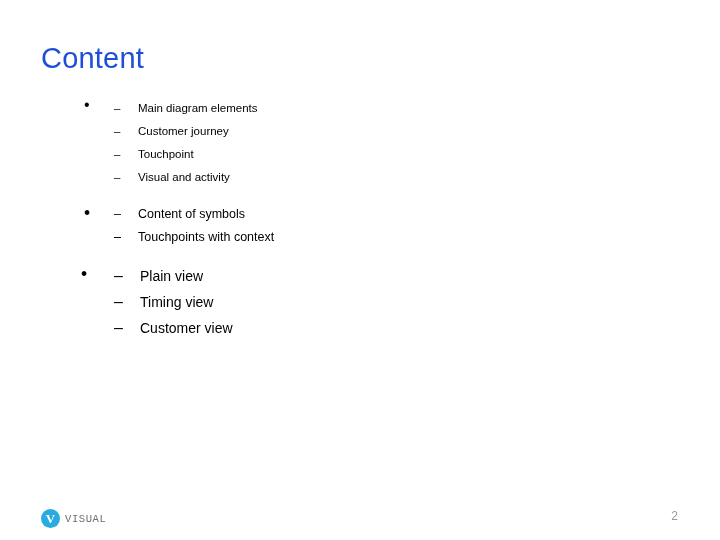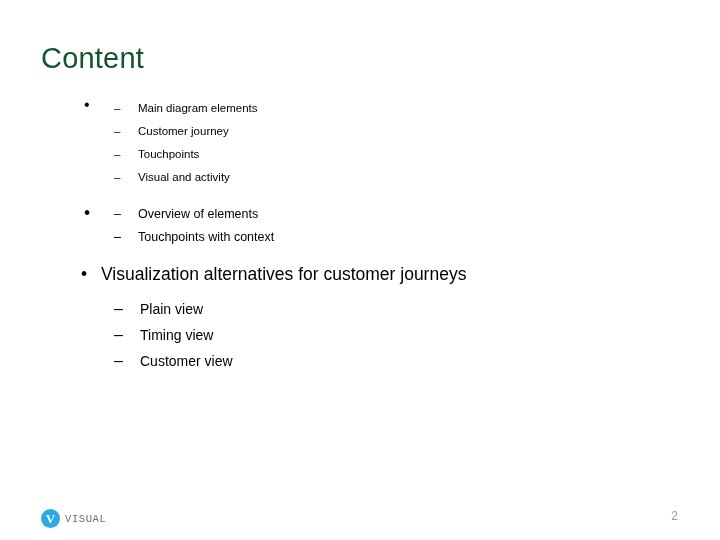--- a/index.html
+++ b/index.html
@@ -23,21 +23,21 @@
     background: #ffffff;
   }
 
   
   .slide-title {
     position: absolute;
     left: 41px;
     top: 40px;
     font-size: 29px;
     line-height: 36px;
-    color: #14532d;
+    color: #1d4ed8;
     letter-spacing: 0.2px;
     white-space: nowrap;
   }
 
   
   .body-area {
     position: absolute;
     left: 0px;
     top: 92px;
     width: 720px;
@@ -154,54 +154,53 @@
       <div class="lvl2">
         <span class="marker">–</span>
         <span>Main diagram elements</span>
       </div>
       <div class="lvl2">
         <span class="marker">–</span>
         <span>Customer journey</span>
       </div>
       <div class="lvl2">
         <span class="marker">–</span>
-        <span>Touchpoints</span>
+        <span>Touchpoint</span>
       </div>
       <div class="lvl2">
         <span class="marker">–</span>
         <span>Visual and activity</span>
       </div>
     </div>
 
     <div class="spacer-md"></div>
 
     <div class="group g2">
       <div class="lvl1">
         <span class="marker">•</span>
       </div>
       <div class="spacer-sm"></div>
       <div class="lvl2">
         <span class="marker">–</span>
-        <span>Overview of elements</span>
+        <span>Content of symbols</span>
       </div>
       <div class="lvl2">
         <span class="marker">–</span>
       </div>
       <div class="lvl2">
         <span class="marker">–</span>
         <span>Touchpoints with context</span>
       </div>
     </div>
 
     <div class="spacer-md"></div>
 
     <div class="group g3">
       <div class="lvl1">
         <span class="marker">•</span>
-        <span>Visualization alternatives for customer journeys</span>
       </div>
       <div class="spacer-sm"></div>
       <div class="lvl2">
         <span class="marker">–</span>
         <span>Plain view</span>
       </div>
       <div class="lvl2">
         <span class="marker">–</span>
         <span>Timing view</span>
       </div>

